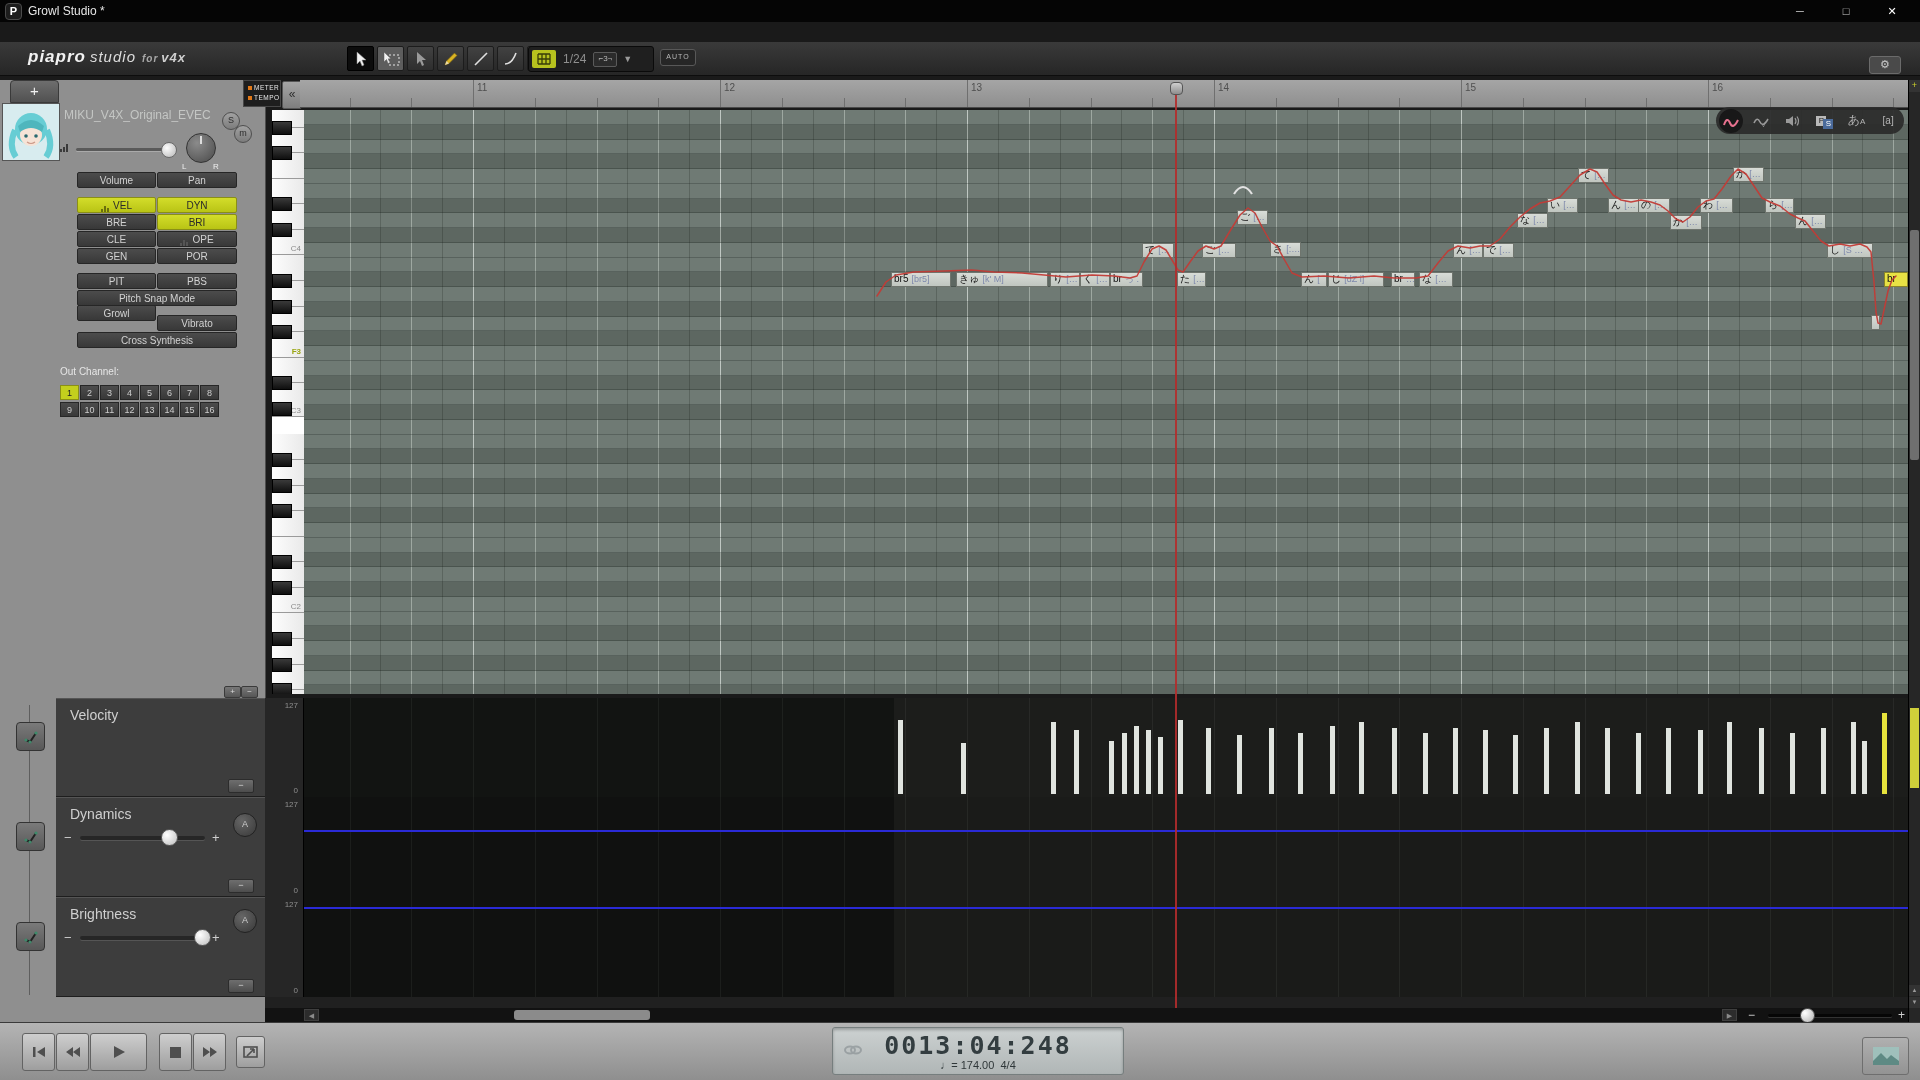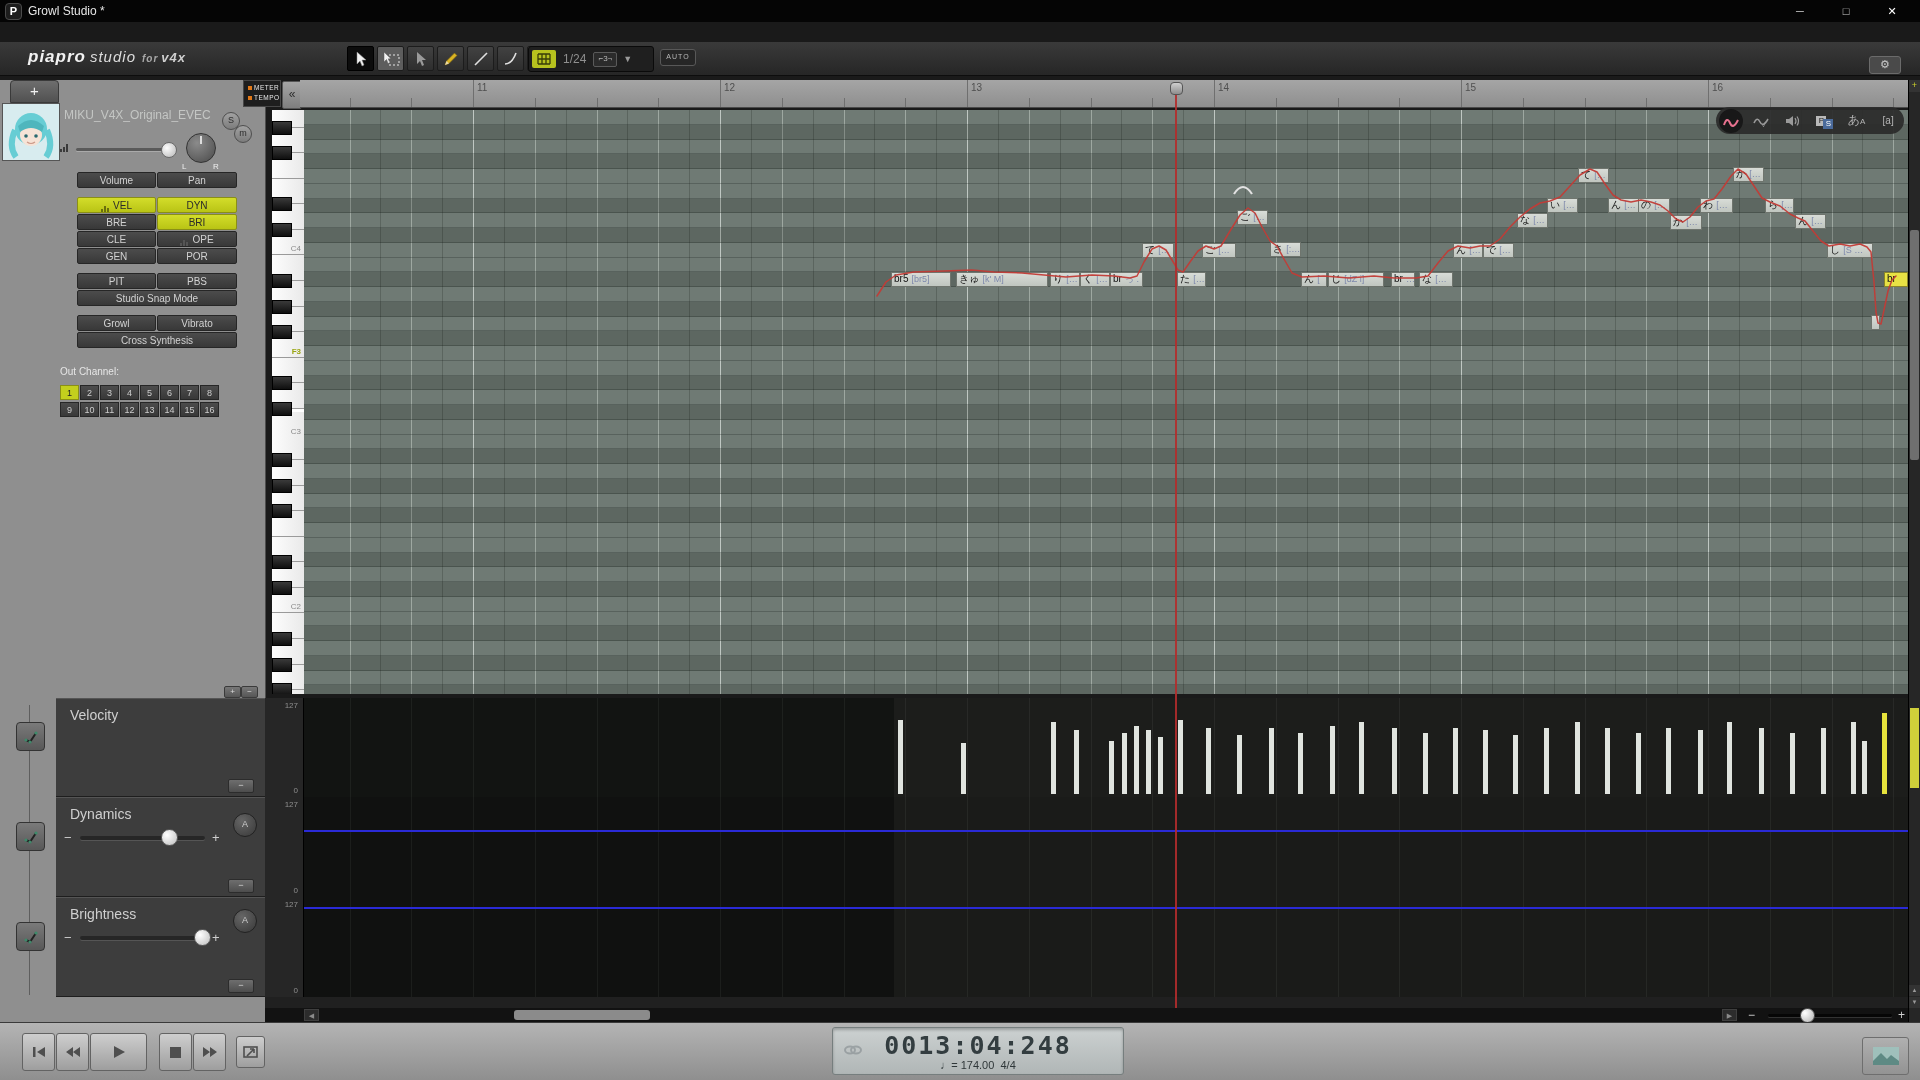--- a/index.html
+++ b/index.html
@@ -290,22 +290,22 @@
         <div class="pbtn yellow" style="left: 77px; top: 117px; width: 79px;"><span class="bars"><i style="height:4px"></i><i style="height:7px"></i><i style="height:5px"></i></span>VEL</div>
         <div class="pbtn yellow" style="left: 157px; top: 117px; width: 80px;">DYN</div>
         <div class="pbtn" style="left: 77px; top: 134px; width: 79px;">BRE</div>
         <div class="pbtn yellow" style="left: 157px; top: 134px; width: 80px;">BRI</div>
         <div class="pbtn" style="left: 77px; top: 151px; width: 79px;">CLE</div>
         <div class="pbtn" style="left: 157px; top: 151px; width: 80px;"><span class="bars"><i style="height:4px"></i><i style="height:7px"></i><i style="height:5px"></i></span>OPE</div>
         <div class="pbtn" style="left: 77px; top: 168px; width: 79px;">GEN</div>
         <div class="pbtn" style="left: 157px; top: 168px; width: 80px;">POR</div>
         <div class="pbtn" style="left: 77px; top: 193px; width: 79px;">PIT</div>
         <div class="pbtn" style="left: 157px; top: 193px; width: 80px;">PBS</div>
-        <div class="pbtn" style="left: 77px; top: 210px; width: 160px;">Studio Snap Mode</div>
-        <div class="pbtn" style="left: 77px; top: 235px; width: 79px;">Growl</div>
+        <div class="pbtn" style="left: 77px; top: 210px; width: 160px;">Pitch Snap Mode</div>
+        <div class="pbtn" style="left: 77px; top: 225px; width: 79px;">Growl</div>
         <div class="pbtn" style="left: 157px; top: 235px; width: 80px;">Vibrato</div>
         <div class="pbtn" style="left: 77px; top: 252px; width: 160px;">Cross Synthesis</div>
       </div>
     <div id="outlabel" class="abs">Out Channel:</div>
     <div id="channels">
         <div class="chcell on" style="left: 60px; top: 305px;">1</div>
         <div class="chcell" style="left: 80px; top: 305px;">2</div>
         <div class="chcell" style="left: 100px; top: 305px;">3</div>
         <div class="chcell" style="left: 120px; top: 305px;">4</div>
         <div class="chcell" style="left: 140px; top: 305px;">5</div>
@@ -433,21 +433,21 @@
       <div class="bkey" style="top: 189.56px;"></div>
       <div class="wkey" style="top: 196.56px; height: 25.57px;"></div>
       <div class="bkey" style="top: 215.13px;"></div>
       <div class="wkey" style="top: 222.13px; height: 25.57px;">
         <span class="hi">F3</span>
       </div>
       <div class="wkey" style="top: 247.7px; height: 25.57px;"></div>
       <div class="bkey" style="top: 266.27px;"></div>
       <div class="wkey" style="top: 273.27px; height: 25.57px;"></div>
       <div class="bkey" style="top: 291.84px;"></div>
-      <div class="wkey" style="top: 302px; height: 25.57px;">
+      <div class="wkey" style="top: 281px; height: 25.57px;">
         <span>C3</span>
       </div>
       <div class="wkey" style="top: 324.41px; height: 25.57px;"></div>
       <div class="bkey" style="top: 342.98px;"></div>
       <div class="wkey" style="top: 349.98px; height: 25.57px;"></div>
       <div class="bkey" style="top: 368.55px;"></div>
       <div class="wkey" style="top: 375.55px; height: 25.57px;"></div>
       <div class="bkey" style="top: 394.12px;"></div>
       <div class="wkey" style="top: 401.12px; height: 25.57px;"></div>
       <div class="wkey" style="top: 426.69px; height: 25.57px;"></div>

